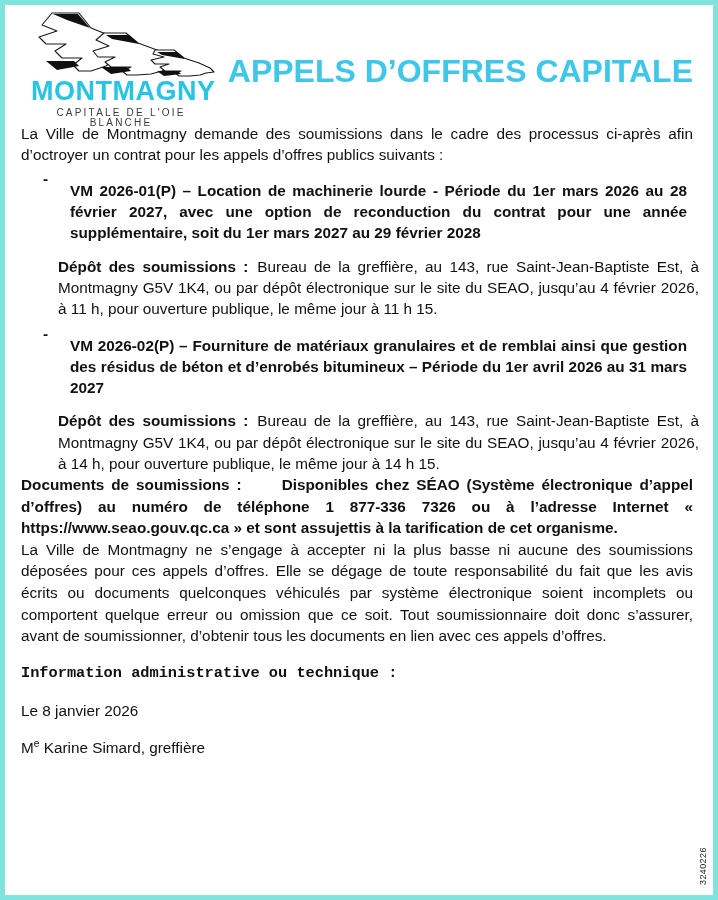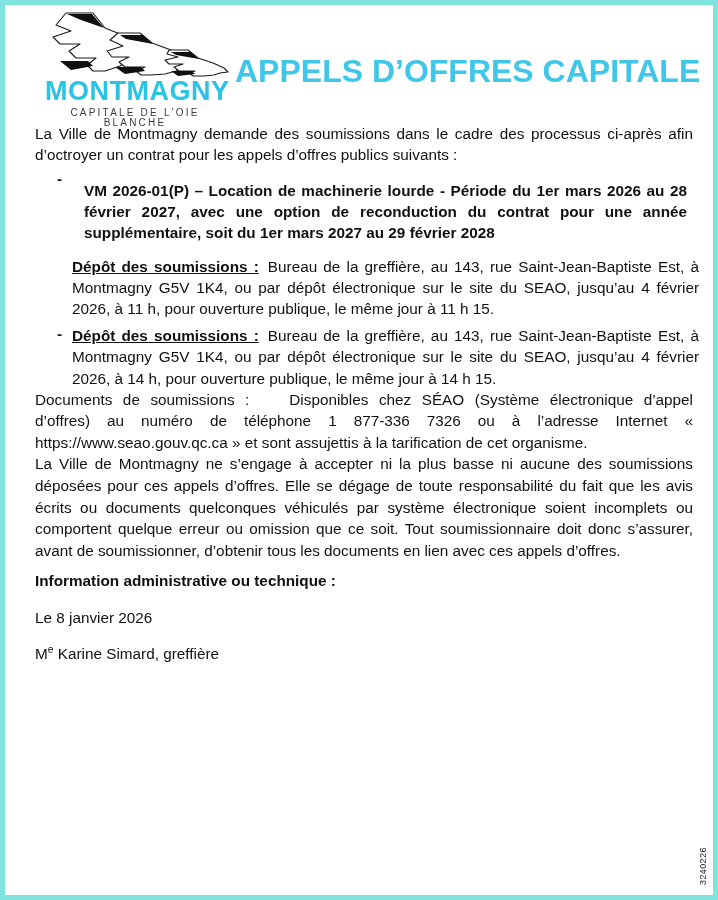--- a/index.html
+++ b/index.html
@@ -17,21 +17,21 @@
     box-sizing: border-box;
     background: #ffffff;
     border: 5px solid #7FE3DE;
     overflow: hidden;
   }
   .inner {
     position: relative;
     width: 100%;
     height: 100%;
     box-sizing: border-box;
-    padding: 0 14px 0 30px;
+    padding: 0 14px 0 16px;
   }
 
   
   .header {
     display: flex;
     align-items: flex-start;
     height: 118px;
     padding-top: 6px;
     box-sizing: border-box;
   }
@@ -118,42 +118,43 @@
     line-height: 1.38;
   }
   .bullet-depot {
     margin: 2px 0 0 0;
     text-align: justify;
     text-justify: inter-word;
     line-height: 1.4;
   }
   .bullet-depot .lbl {
     font-weight: bold;
-    text-decoration: underline;
   }
   .bullet-depot .gap {
     display: inline-block;
     width: 9px;
   }
   .docs-para {
     margin-top: 7px;
     line-height: 1.4;
+    font-weight: bold;
   }
   .docs-para .tabgap {
     display: inline-block;
     width: 40px;
   }
   .disclaimer {
     margin-top: 9px;
     line-height: 1.42;
   }
   .info-head {
     font-weight: bold;
-    margin-top: 8px;
-    line-height: 1.4;
+    margin-top: 16px;
+    line-height: 1.4;
+    font-family: Liberation Mono, monospace;
   }
   .contact-line {
     margin-top: 1px;
     line-height: 1.4;
   }
   .date-line {
     margin-top: 7px;
     line-height: 1.4;
   }
   .signature-line {
@@ -226,20 +227,21 @@
         <div class="bullet-dash">-</div>
         <div class="bullet-body">
           <p class="bullet-title">VM 2026-01(P) – Location de machinerie lourde - Période du 1er mars 2026 au 28 février 2027, avec une option de reconduction du contrat pour une année supplémentaire, soit du 1er mars 2027 au 29 février 2028</p>
           <p class="bullet-depot"><span class="lbl">Dépôt des soumissions :</span><span class="gap"></span><span>Bureau de la greffière, au 143, rue Saint-Jean-Baptiste Est, à Montmagny G5V 1K4, ou par dépôt électronique sur le site du SEAO, jusqu’au 4 février 2026, à 11 h, pour ouverture publique, le même jour à 11 h 15.</span></p>
         </div>
       </div>
 
       <div class="bullet-block">
         <div class="bullet-dash">-</div>
         <div class="bullet-body">
+          <p class="bullet-title">VM 2026-02(P) – Fourniture de matériaux granulaires et de remblai ainsi que gestion des résidus de béton et d’enrobés bitumineux – Période du 1er avril 2026 au 31 mars 2027</p>
           <p class="bullet-depot"><span class="lbl">Dépôt des soumissions :</span><span class="gap"></span><span>Bureau de la greffière, au 143, rue Saint-Jean-Baptiste Est, à Montmagny G5V 1K4, ou par dépôt électronique sur le site du SEAO, jusqu’au 4 février 2026, à 14 h, pour ouverture publique, le même jour à 14 h 15.</span></p>
         </div>
       </div>
 
       <p class="para docs-para"><span>Documents de soumissions :</span><span class="tabgap"></span><span>Disponibles chez SÉAO (Système électronique d’appel d’offres) au numéro de téléphone 1 877-336 7326 ou à l’adresse Internet « https://www.seao.gouv.qc.ca » et sont assujettis à la tarification de cet organisme.</span></p>
 
       <p class="para disclaimer">La Ville de Montmagny ne s’engage à accepter ni la plus basse ni aucune des soumissions déposées pour ces appels d’offres. Elle se dégage de toute responsabilité du fait que les avis écrits ou documents quelconques véhiculés par système électronique soient incomplets ou comportent quelque erreur ou omission que ce soit. Tout soumissionnaire doit donc s’assurer, avant de soumissionner, d’obtenir tous les documents en lien avec ces appels d’offres.</p>
 
       <p class="info-head">Information administrative ou technique :</p>
 

